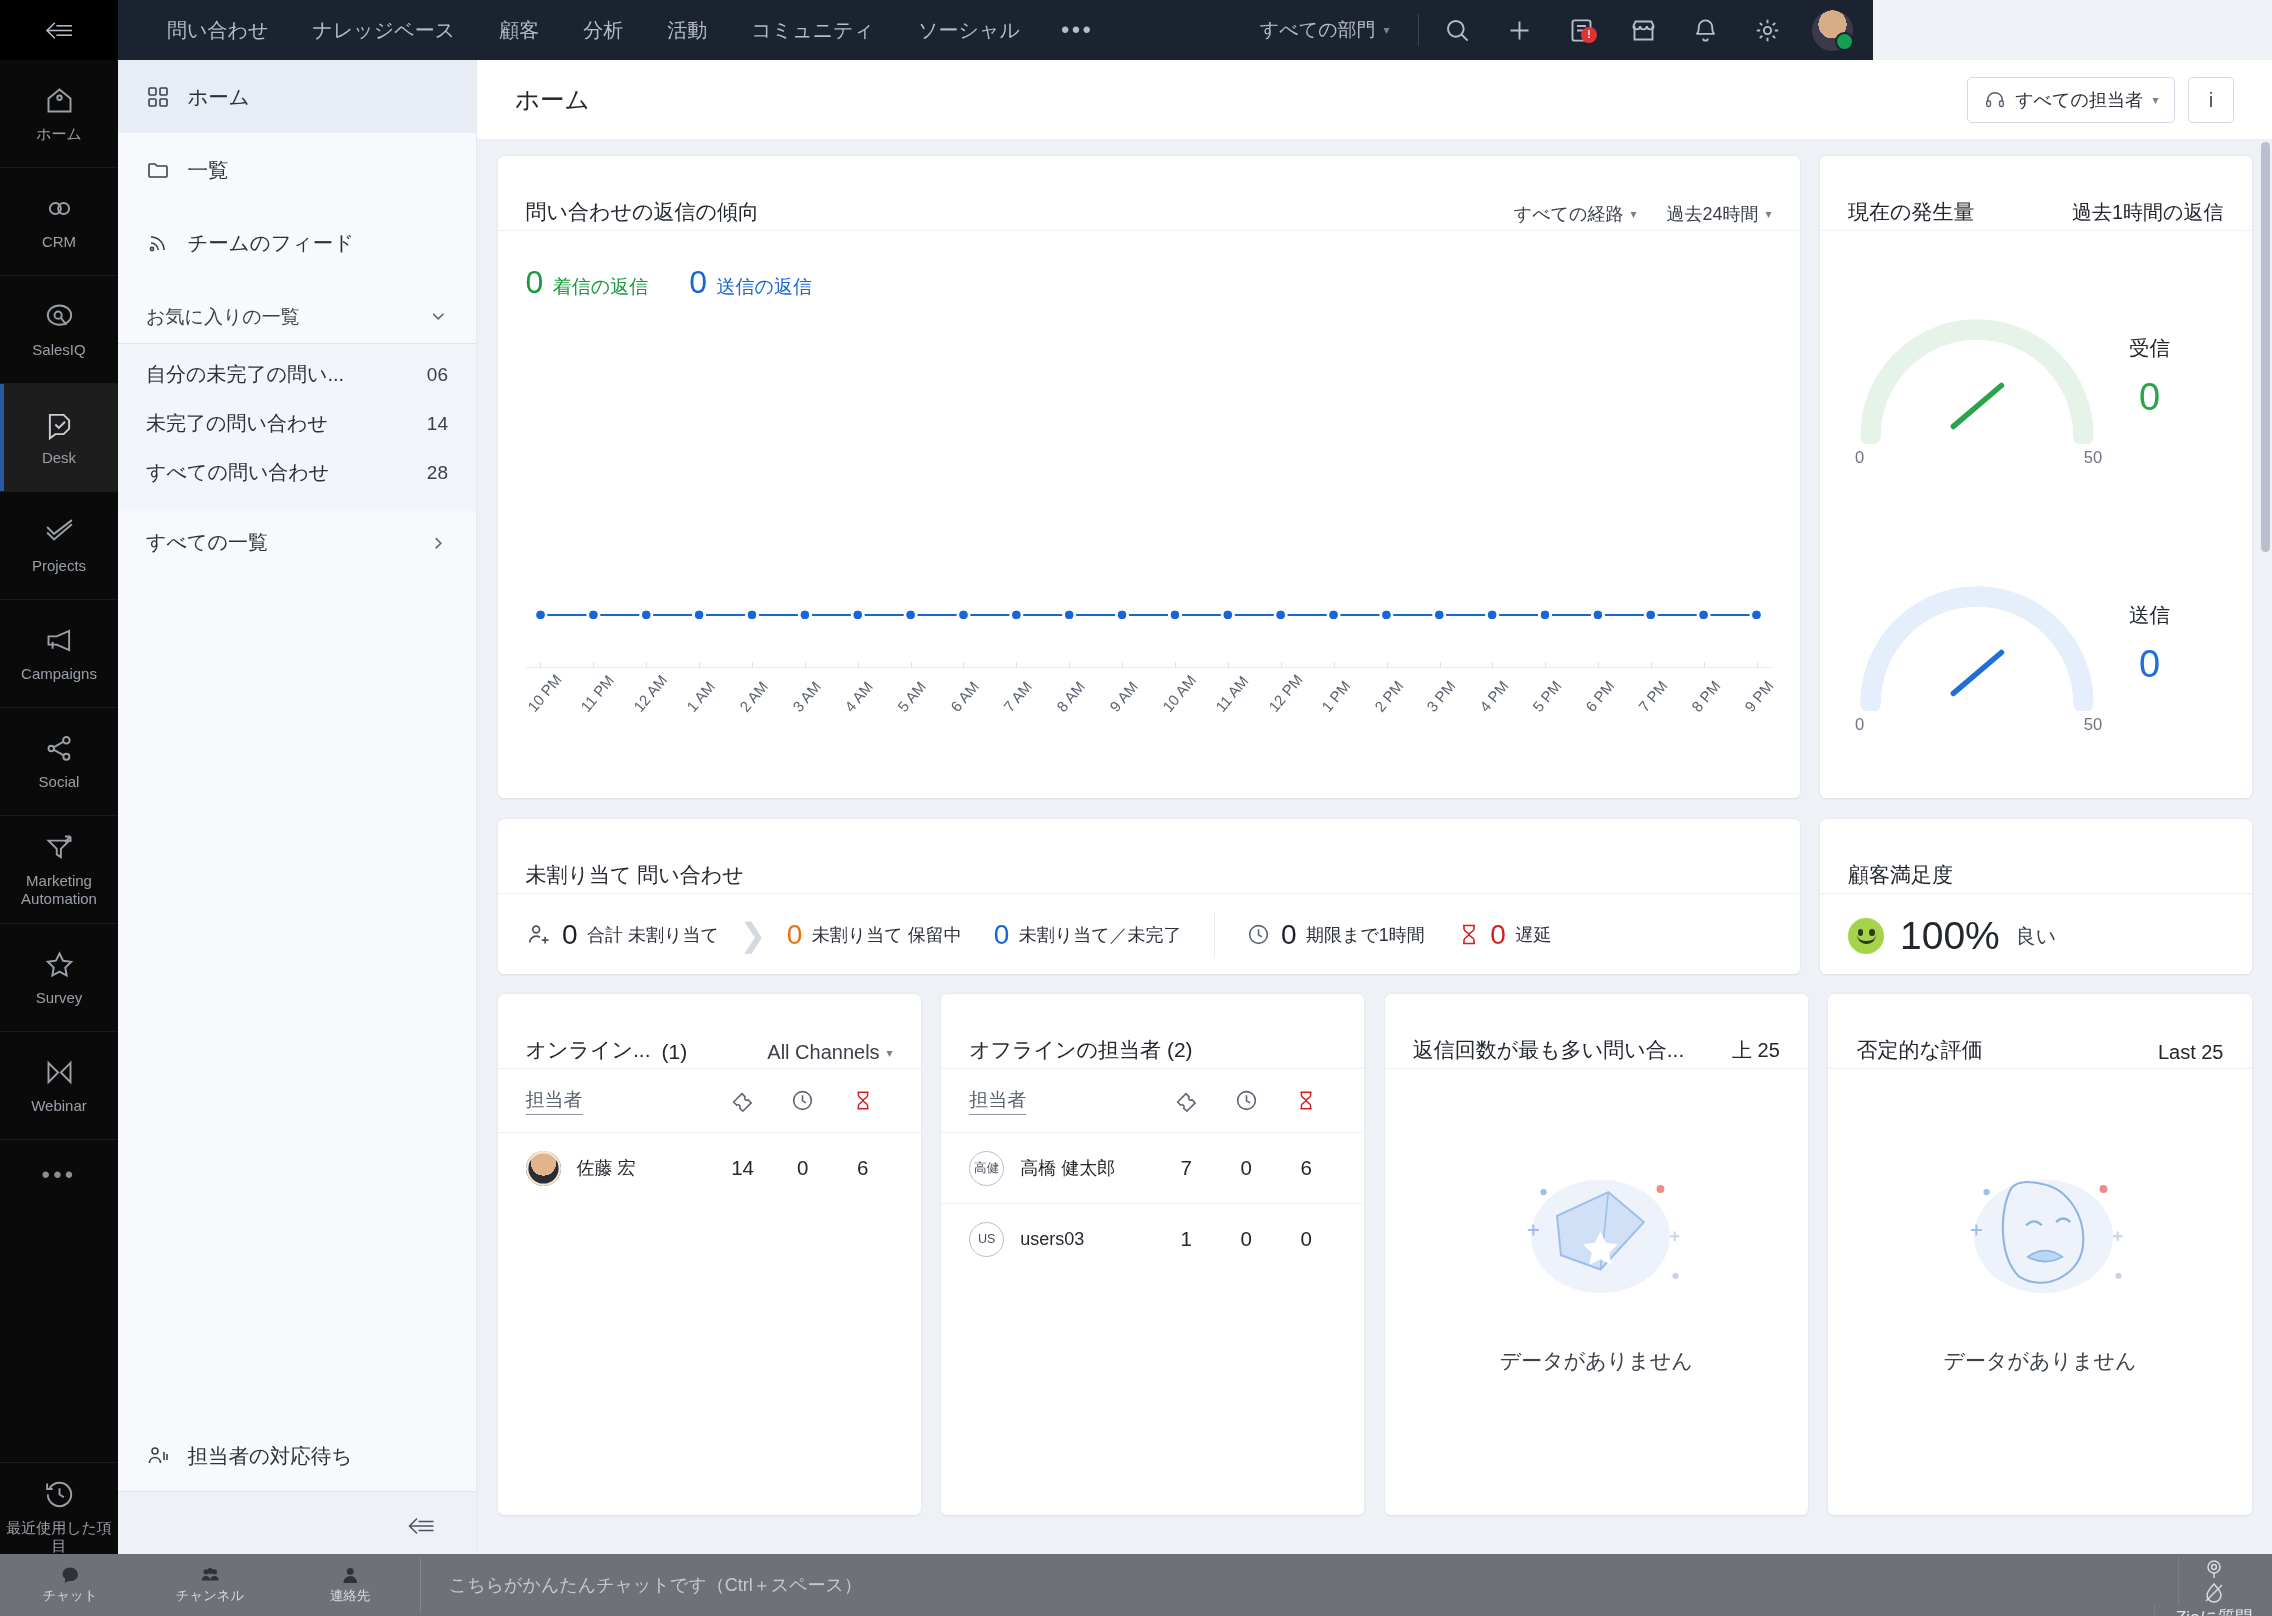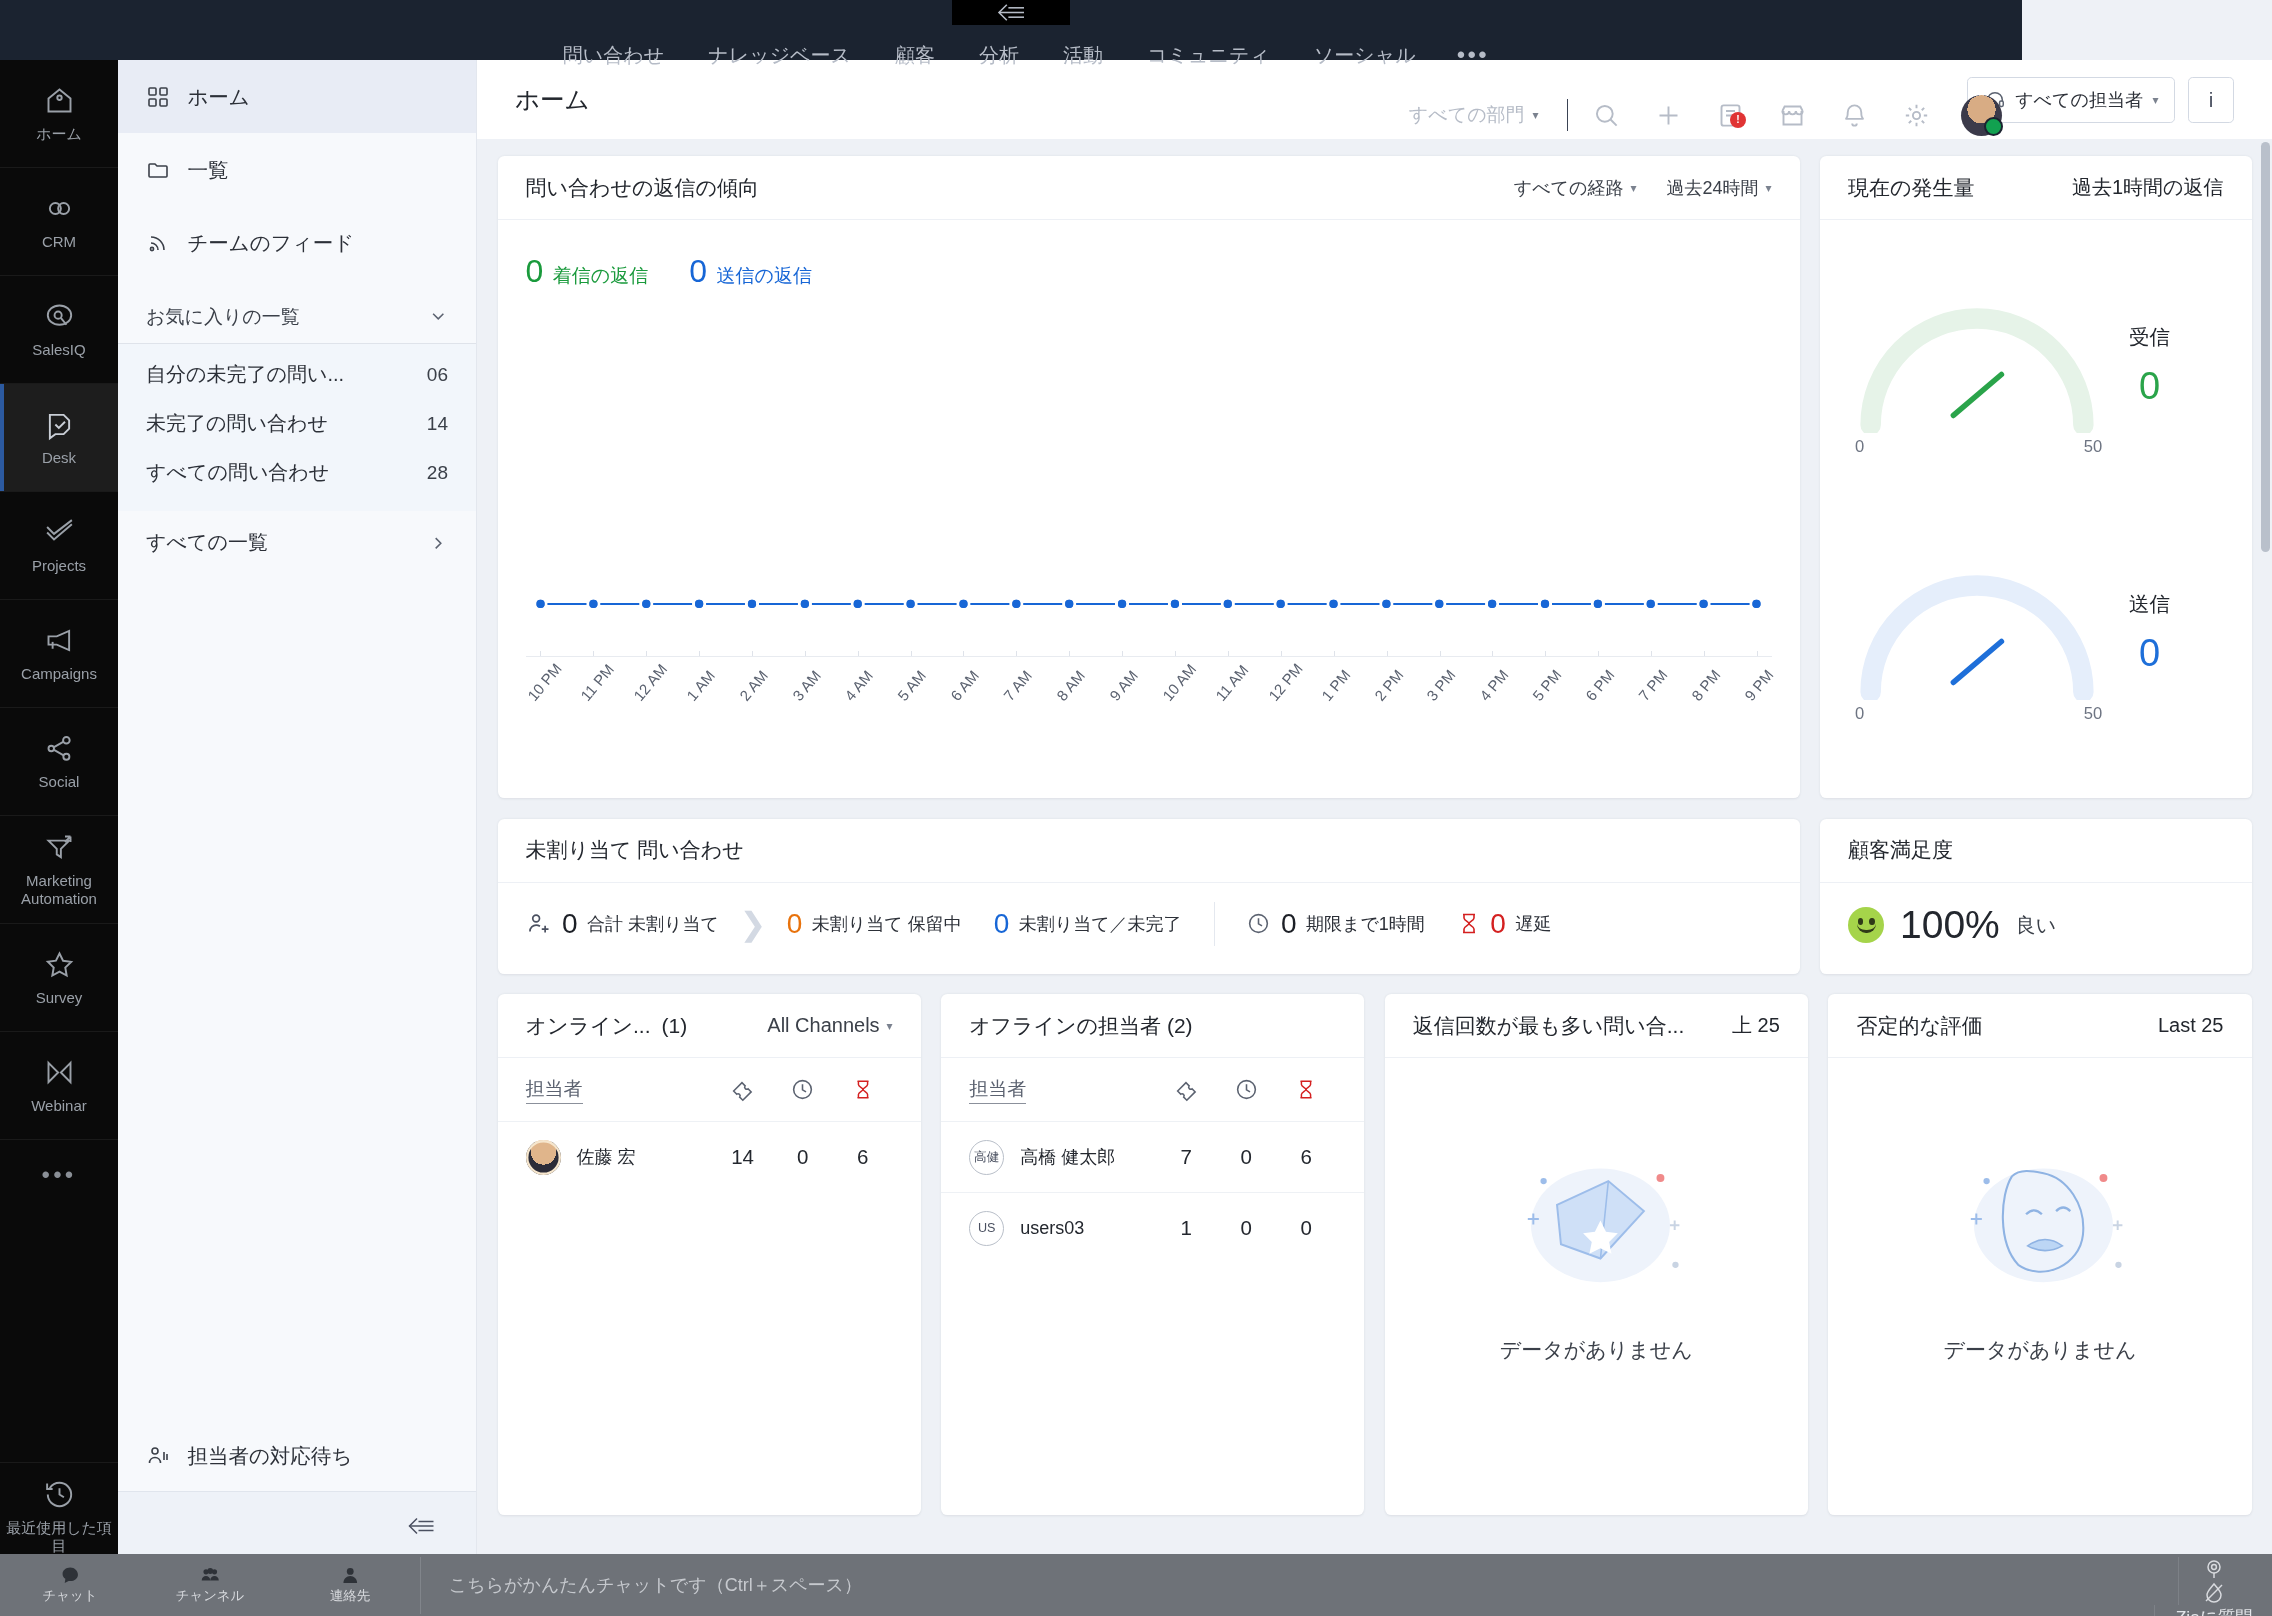--- a/index.html
+++ b/index.html
@@ -4,22 +4,22 @@
 <style>
   * { box-sizing: border-box; margin: 0; padding: 0; }
   html, body {
     width: 2273px; height: 1616px;
     font-family: "Liberation Sans", "DejaVu Sans", sans-serif;
     background: #eef1f6;
     overflow: hidden;
   }
   
   .topbar {
-    position: absolute; top: 0; left: 0; width: 2022px; height: 60px;
-    background: #1b2330; display: flex; align-items: center; z-index: 40; flex-direction: column;
+    position: absolute; top: 0; left: 0; width: 1873px; height: 60px;
+    background: #1b2330; display: flex; align-items: center; z-index: 40;
   }
   .topbar-collapse {
     width: 118px; height: 60px; background: #000;
     display: flex; align-items: center; justify-content: center;
   }
   .topnav { display: flex; align-items: center; gap: 0; padding-left: 27px; }
   .topnav-item {
     color: #b6bcc7; font-size: 20px; padding: 0 22px; line-height: 60px;
     white-space: nowrap; cursor: pointer;
   }
@@ -90,21 +90,21 @@
   }
   .ph-btn-sq { width:46px; height:46px; border:0.8px solid #d3d9e3; border-radius:4.7px; background:#fff;
     display:flex;align-items:center;justify-content:center;font-size:20.5px;color:#4a5060;cursor:pointer;}
 
   .content {
     position:absolute; top:139px; left:477px; width:1795px; height:1420px;
     background:#eef1f6; padding: 17.4px 20.5px 0 20.5px; overflow:hidden;
   }
   .card { background:#fff; border-radius:6.3px; box-shadow:0 0.8px 2.4px rgba(30,40,60,.09); }
   .card-head {
-    height:64px; display:flex; align-items:center; padding: 4px 28px;
+    height:75px; display:flex; align-items:flex-end; padding: 4px 28px;
     border-bottom:0.8px solid #edf0f5;
   }
   .card-title { font-size:21px; color:#23272e; white-space:nowrap; overflow:hidden; text-overflow:ellipsis;}
   .card-head-right { margin-left:auto; display:flex; align-items:center; gap:30px;}
   .sel { font-size:18px; color:#3b4049; display:flex; align-items:center; gap:7px; cursor:pointer;}
   .caret { font-size:12px; color:#7b828f;}
 
   .row1 { display:flex; gap:20.5px; height:642px;}
   .trend-card { width:1302px; }
   .gauge-card { flex:1; }

